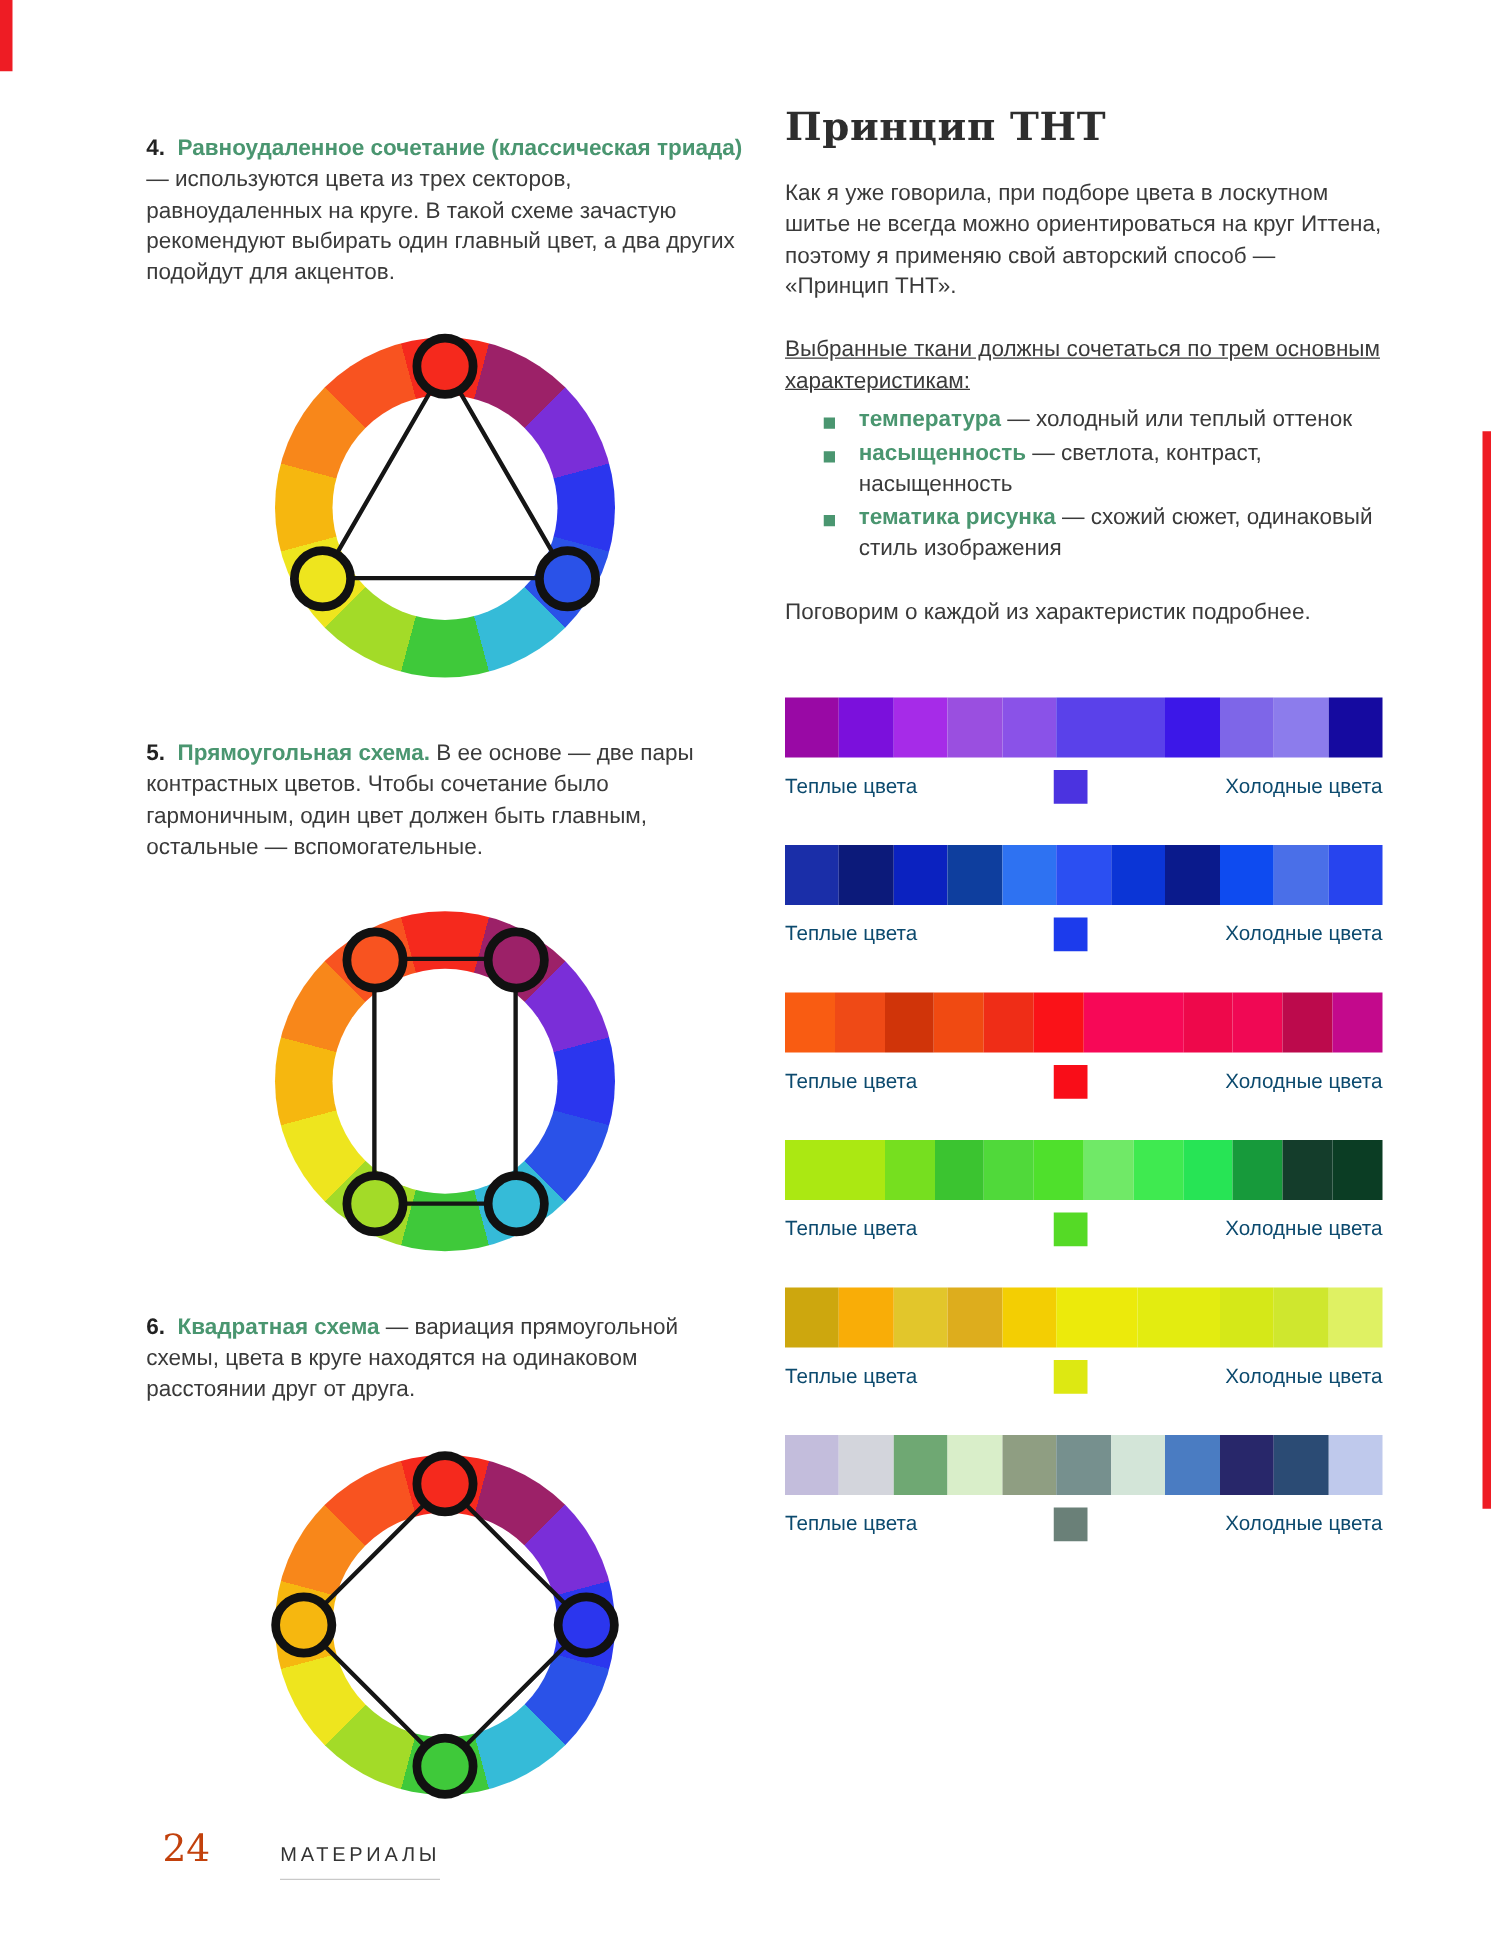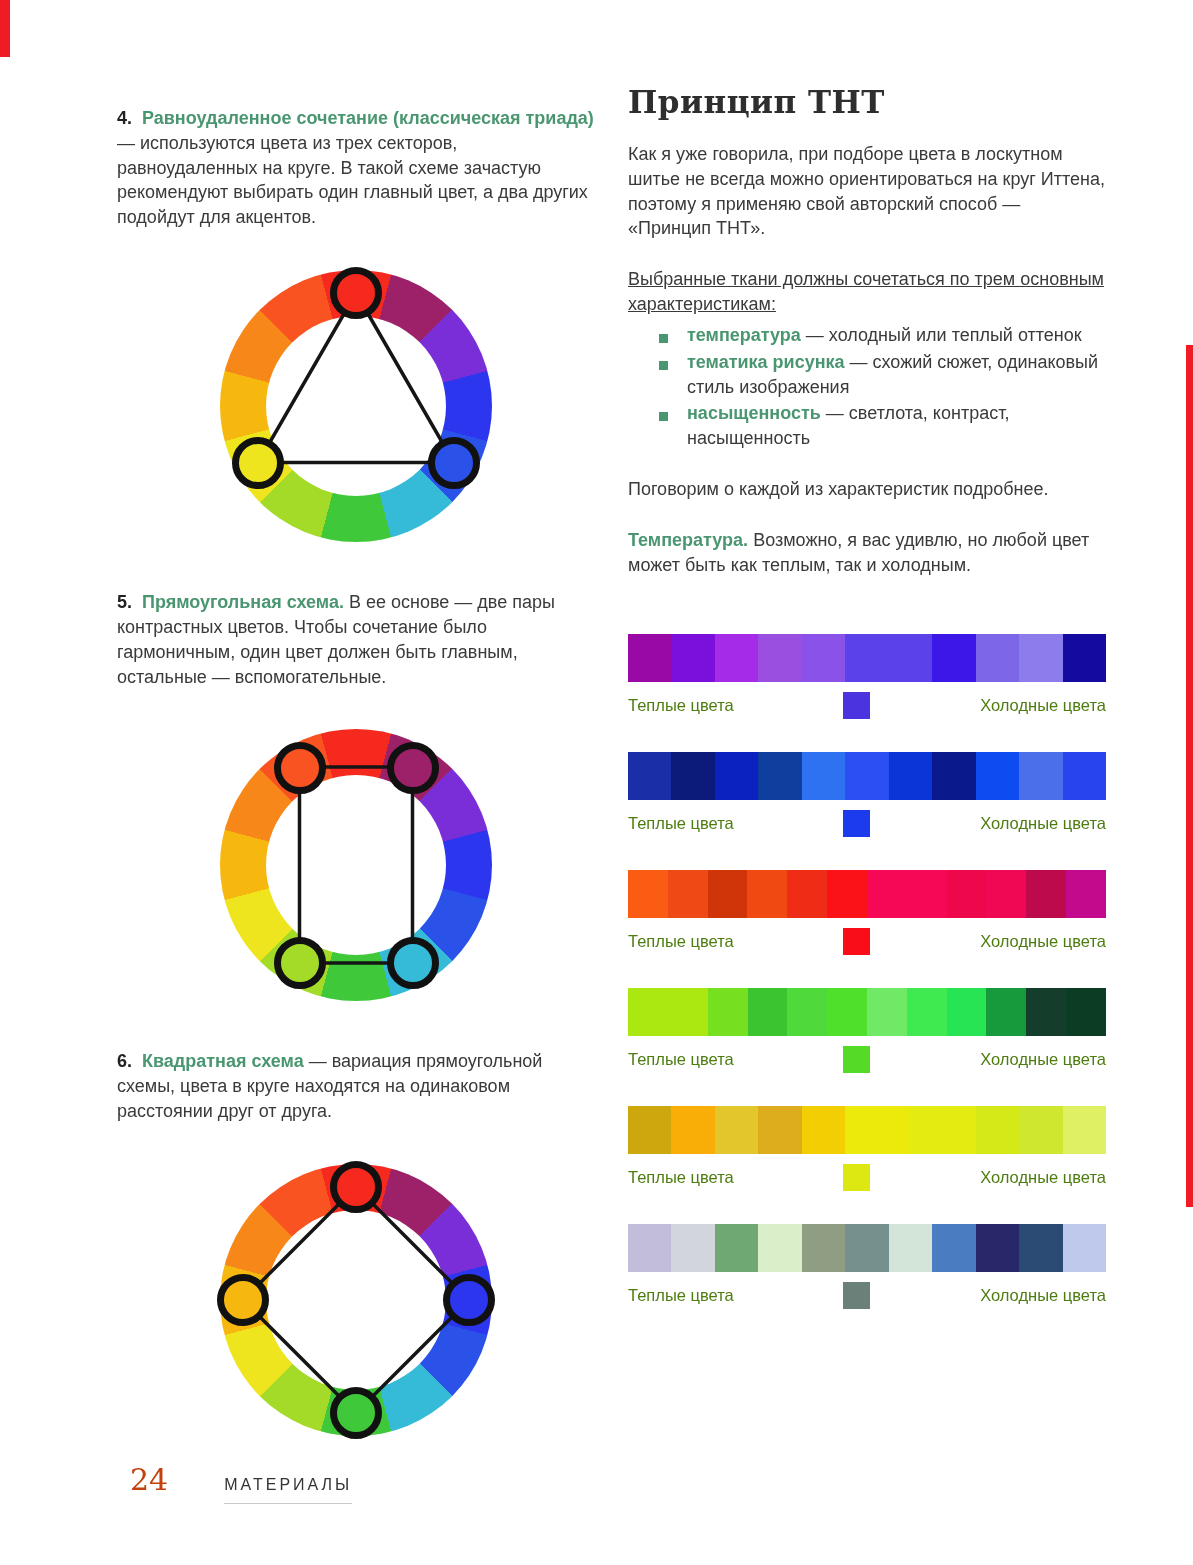--- a/index.html
+++ b/index.html
@@ -109,21 +109,21 @@
   }
   .footer-label{
     margin-left:56px;
     font-size:16px;
     letter-spacing:3px;
     color:#333;
     border-bottom:1px solid #c9c9c9;
     padding-bottom:9px;
   }
 </style>
-<style>ul.props li::before{background:#4A9670;}.strip-labels{color:#4d7c0f;}.edge-mark-tl,.edge-mark-right{background:#EE1C24;}</style></head>
+<style>ul.props li::before{background:#4A9670;}.strip-labels{color:#0c4a6e;}.edge-mark-tl,.edge-mark-right{background:#EE1C24;}</style></head>
 <body>
 
 <div class="page">
 
   <div class="edge-mark-tl"></div>
   <div class="edge-mark-right"></div>
 
   <div class="left-col">
 
     <p class="body-text item-para"><span class="item-num">4.</span><span class="accent accent-green" style="color: rgb(74, 150, 112);">Равноудаленное сочетание (классическая триада)</span><span> — используются цвета из трех секторов, равноудаленных на круге. В такой схеме зачастую рекомендуют выбирать один главный цвет, а два других подойдут для акцентов.</span></p>
@@ -169,27 +169,26 @@
   <div class="right-col">
 
     <h1 class="main-heading">Принцип ТНТ</h1>
 
     <p class="body-text mb26">Как я уже говорила, при подборе цвета в лоскутном шитье не всегда можно ориентироваться на круг Иттена, поэтому я применяю свой авторский способ  — «Принцип ТНТ».</p>
 
     <p class="body-text mb6">Выбранные ткани должны сочетаться по трем основным характеристикам:</p>
 
     <ul class="props body-text">
       <li><span class="accent accent-green" style="color: rgb(74, 150, 112);">температура</span><span> — холодный или теплый оттенок</span></li>
+      <li><span class="accent accent-green" style="color: rgb(74, 150, 112);">насыщенность</span><span> — светлота, контраст, насыщенность</span></li>
       <li><span class="accent accent-green" style="color: rgb(74, 150, 112);">тематика рисунка</span><span> — схожий сюжет, одинаковый стиль изображения</span></li>
-      <li><span class="accent accent-green" style="color: rgb(74, 150, 112);">насыщенность</span><span> — светлота, контраст, насыщенность</span></li>
     </ul>
 
     <p class="body-text mb26">Поговорим о каждой из характеристик подробнее.</p>
 
-    <p class="body-text"><span class="accent accent-green" style="color: rgb(74, 150, 112);">Температура.</span><span> Возможно, я вас удивлю, но любой цвет может быть как теплым, так и холодным.</span></p>
 
     <div id="strips">
   <div class="strip">
     <div class="strip-bar">
             <div class="strip-seg" style="background: rgb(153, 9, 165); flex-grow: 1;"></div>
             <div class="strip-seg" style="background: rgb(123, 16, 220); flex-grow: 1;"></div>
             <div class="strip-seg" style="background: rgb(166, 43, 232); flex-grow: 1;"></div>
             <div class="strip-seg" style="background: rgb(154, 79, 224); flex-grow: 1;"></div>
             <div class="strip-seg" style="background: rgb(138, 82, 232); flex-grow: 1;"></div>
             <div class="strip-seg" style="background: rgb(90, 65, 234); flex-grow: 2;"></div>

